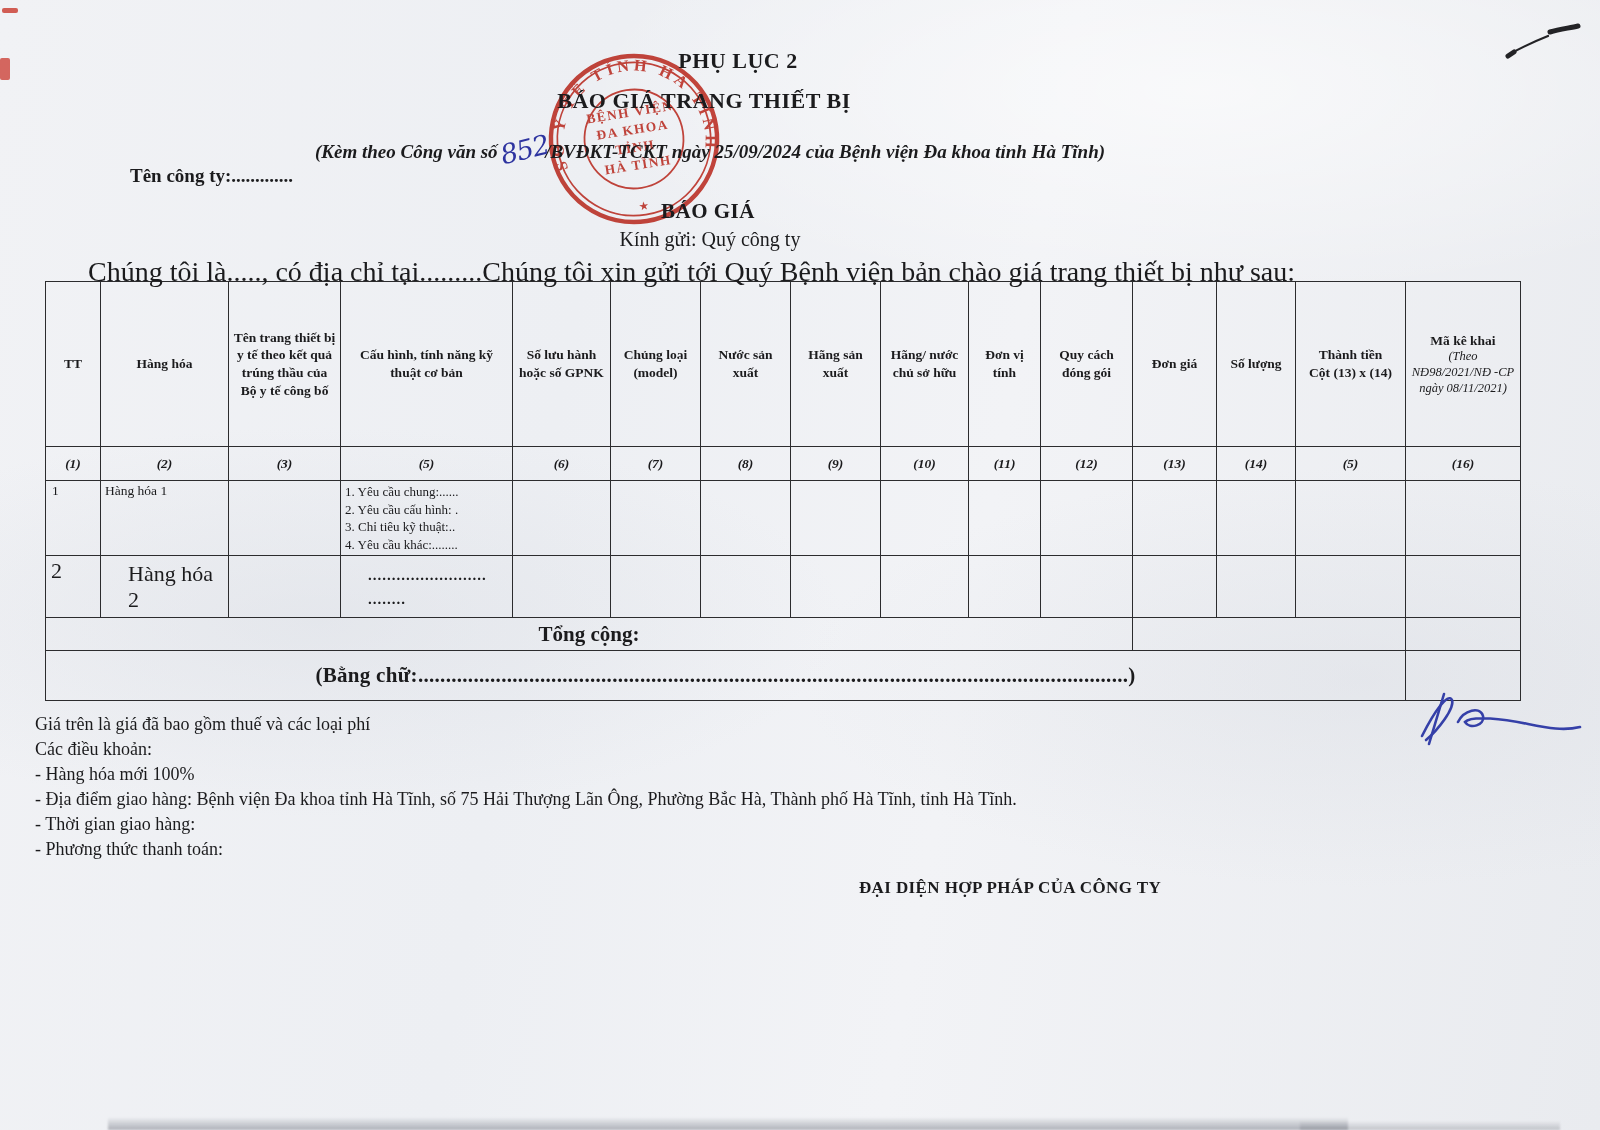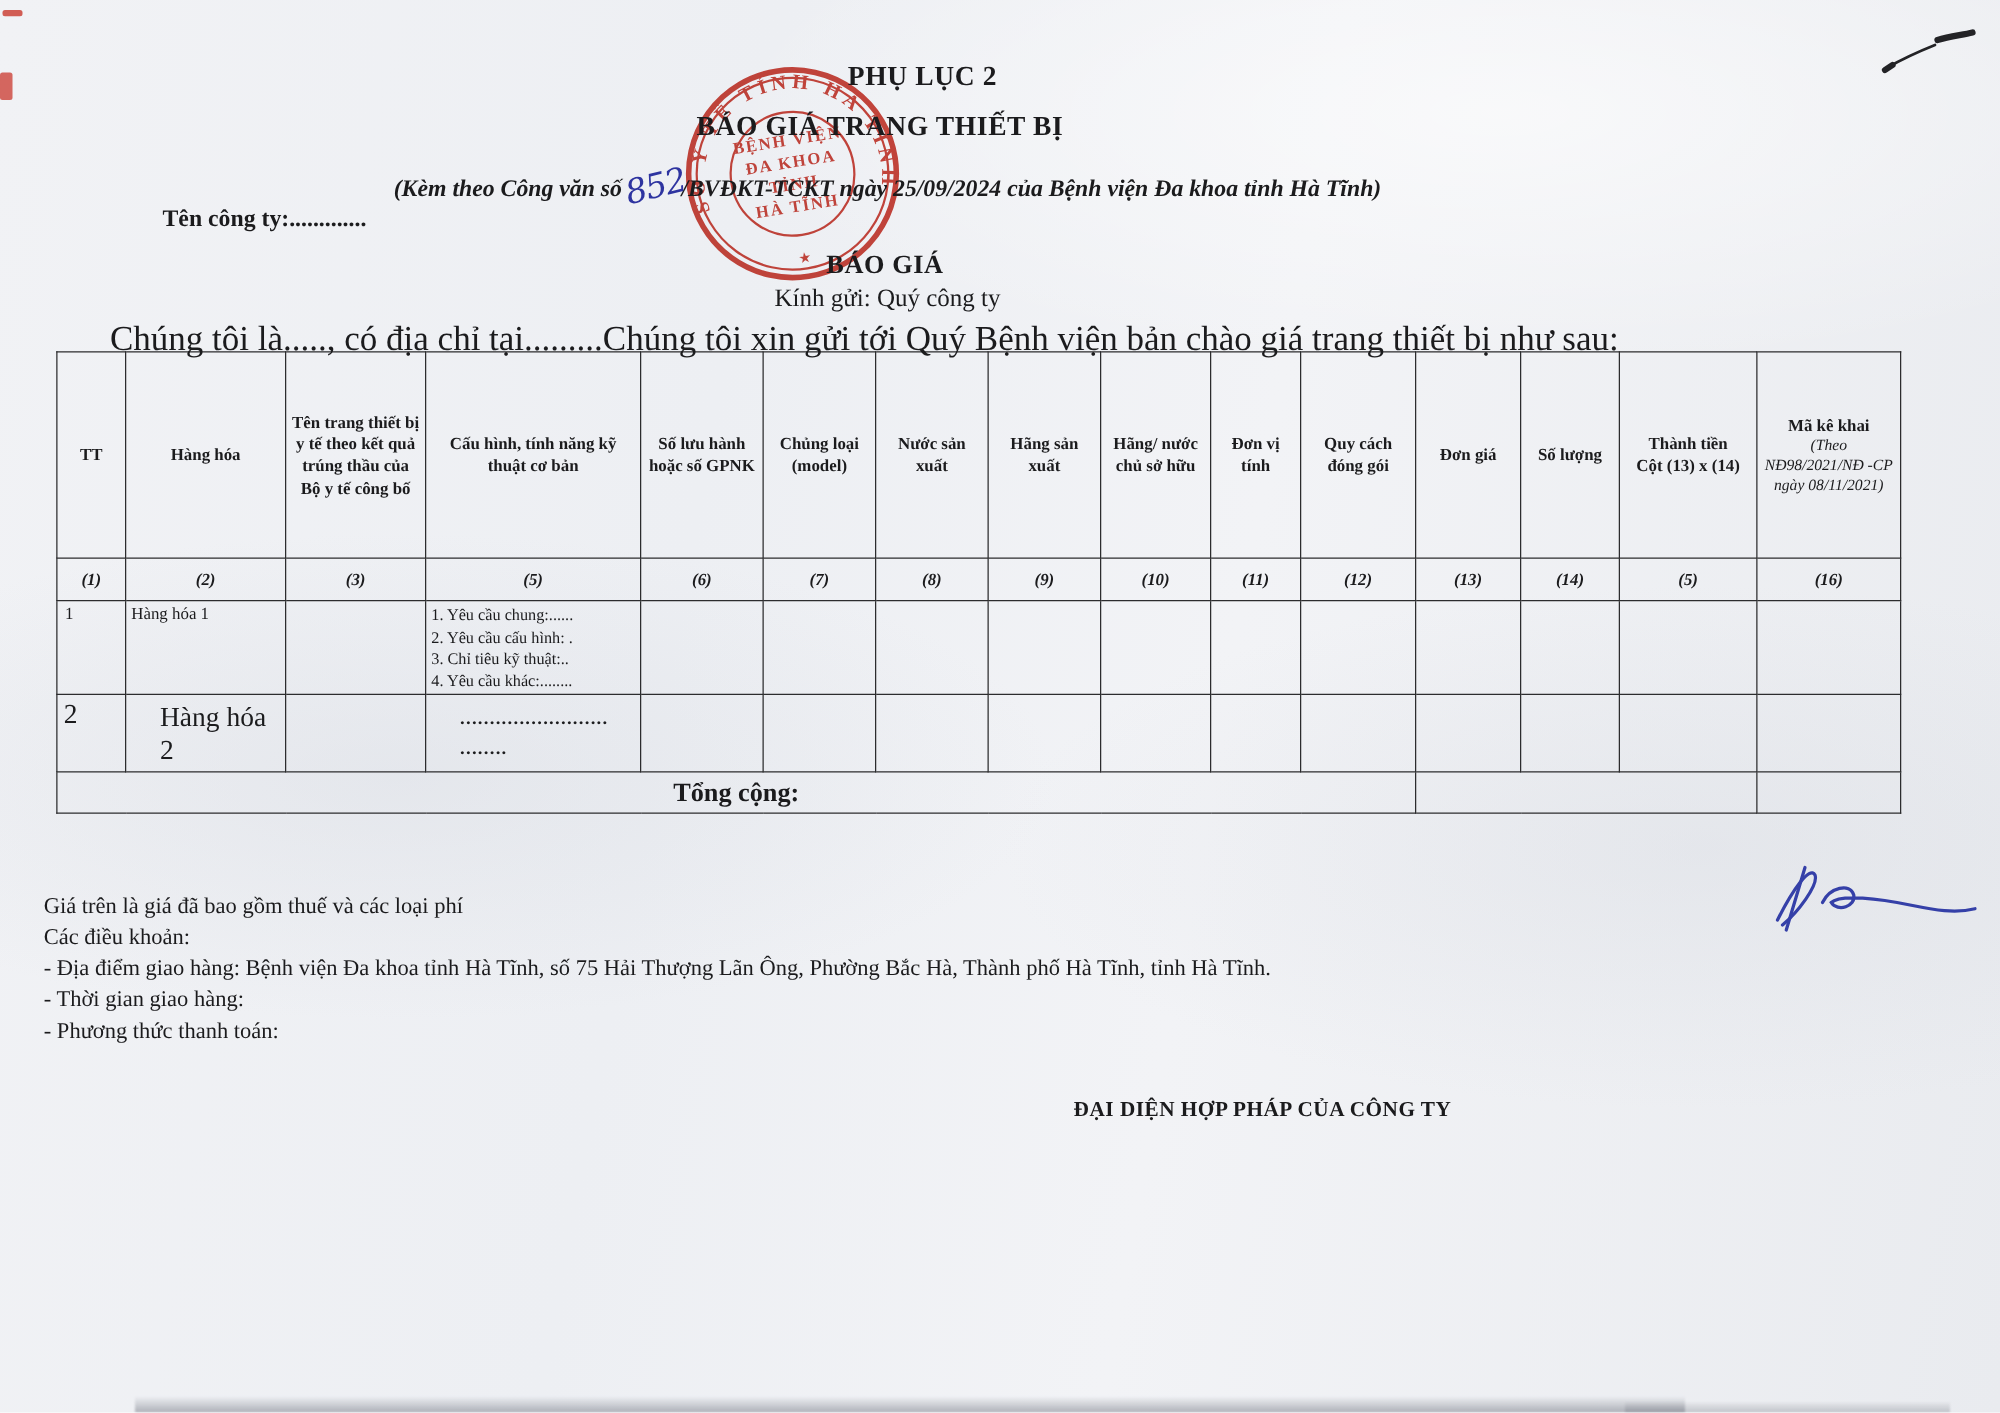--- a/index.html
+++ b/index.html
@@ -220,26 +220,31 @@
     <td></td>
     <td></td>
     <td></td>
     <td></td>
   </tr>
   <tr class="total">
     <td colspan="11" class="total-label">Tổng cộng:</td>
     <td colspan="3"></td>
     <td></td>
   </tr>
+  <tr class="words">
+    <td colspan="14" class="words-label">(Bằng chữ:................................................................................................................................)</td>
+    <td></td>
+  </tr>
 </tbody>
   </table>
 
 <div class="abs footer">
   <div>Giá trên là giá đã bao gồm thuế và các loại phí</div>
   <div>Các điều khoản:</div>
+  <div>- Hàng hóa mới 100%</div>
   <div>- Địa điểm giao hàng: Bệnh viện Đa khoa tỉnh Hà Tĩnh, số 75 Hải Thượng Lãn Ông, Phường Bắc Hà, Thành phố Hà Tĩnh, tỉnh Hà Tĩnh.</div>
   <div>- Thời gian giao hàng:</div>
   <div>- Phương thức thanh toán:</div>
 </div>
 <div class="abs rep">ĐẠI DIỆN HỢP PHÁP CỦA CÔNG TY</div>
 
 <svg class="abs sig-blue" viewBox="0 0 200 75">
   <g fill="none" stroke="#3540a8" stroke-width="2.6" stroke-linecap="round">
     <path d="M 30 58 C 42 34, 56 14, 60 22 C 63 30, 46 52, 34 62"></path>
     <path d="M 52 16 L 37 66"></path>

